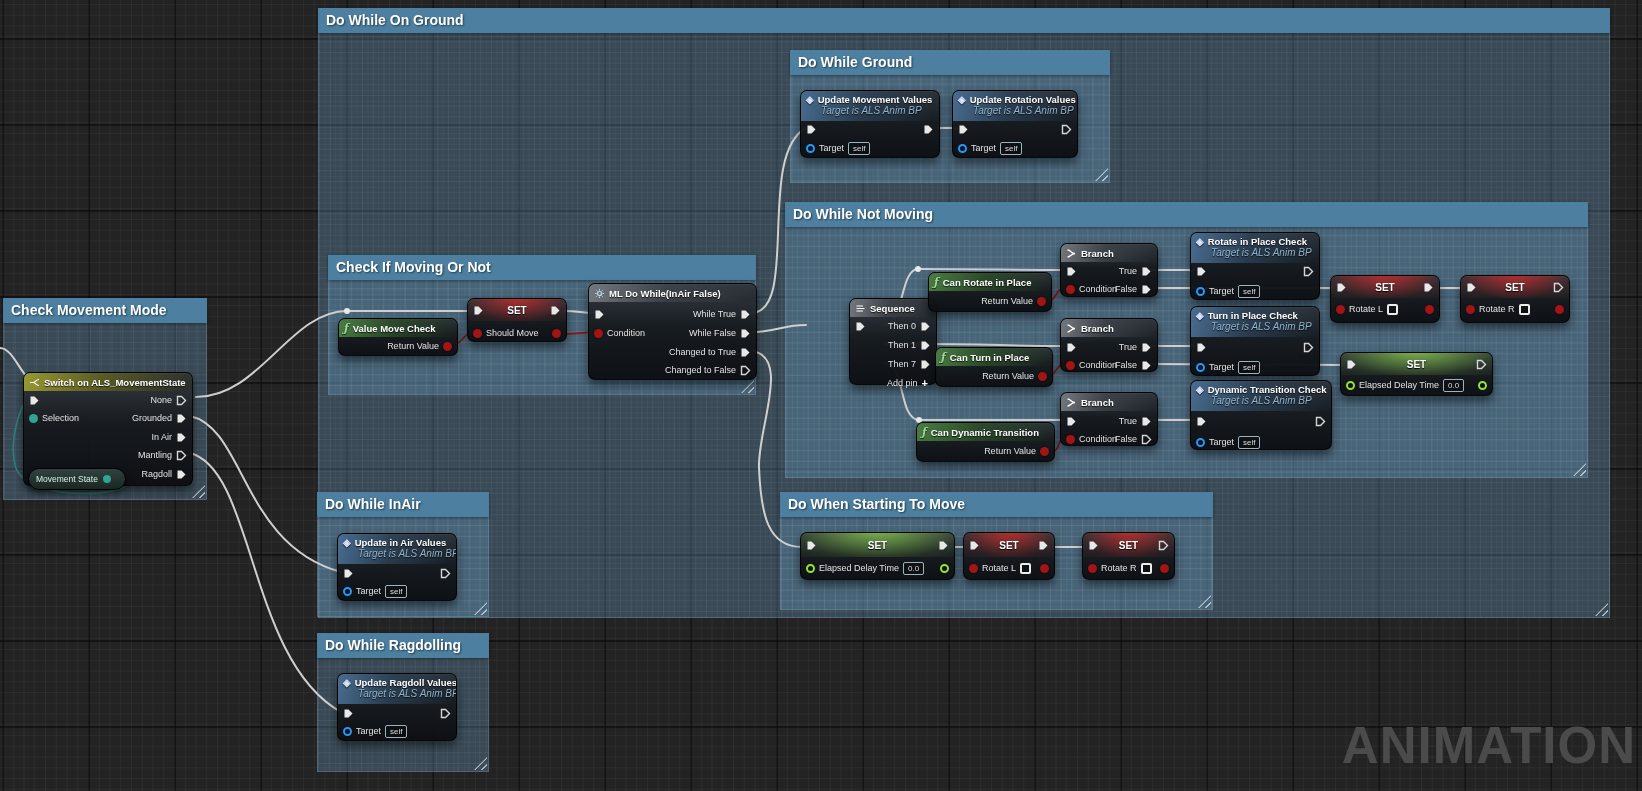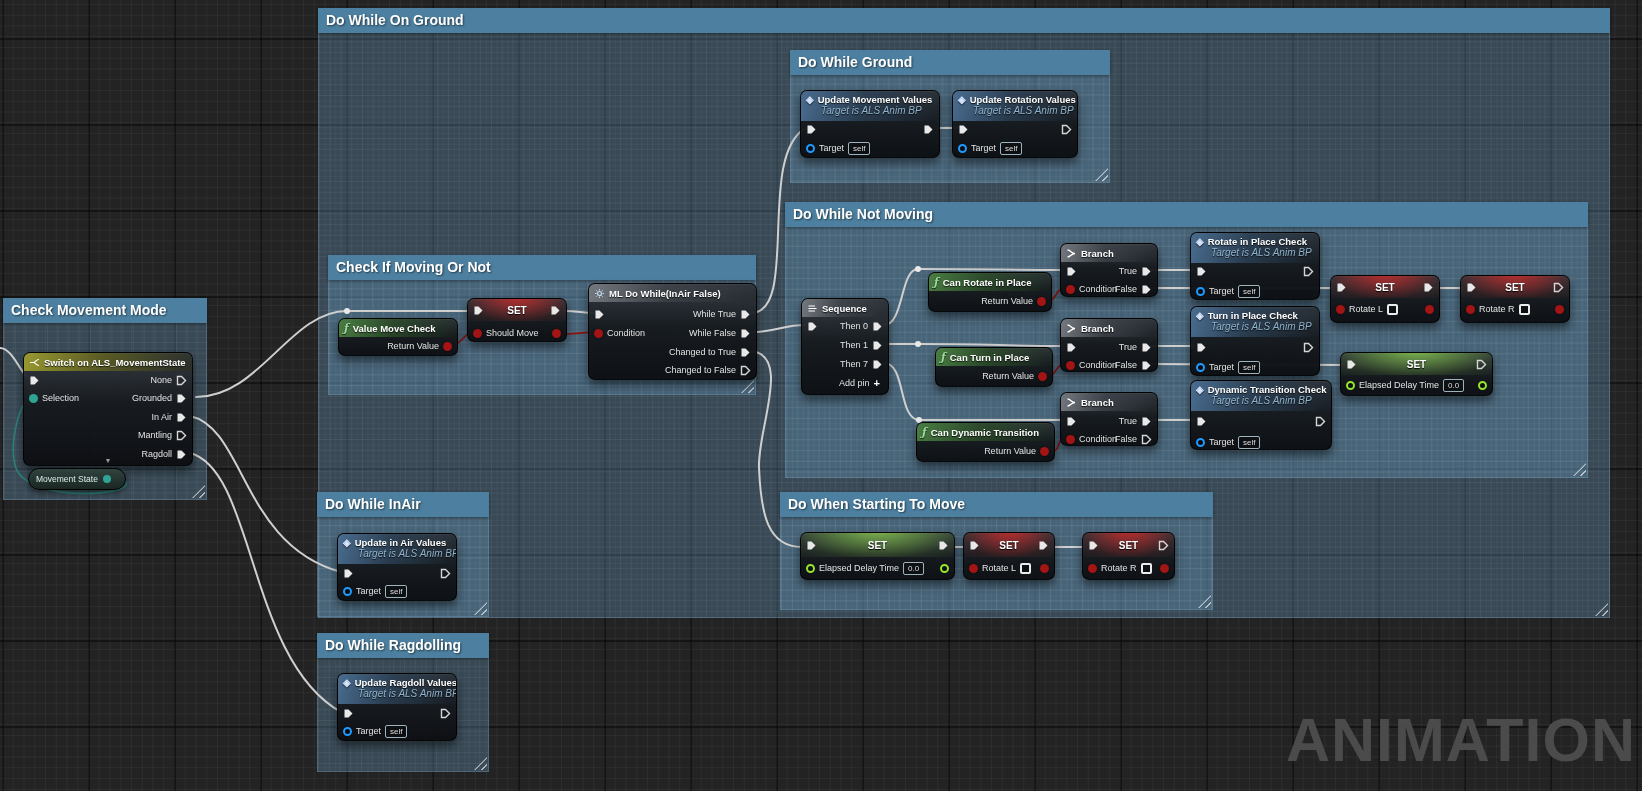--- a/index.html
+++ b/index.html
@@ -7,21 +7,21 @@
 #graph{position:relative;width:1642px;height:791px;overflow:hidden;
   background-color:#232323;
   background-image:
     linear-gradient(rgba(0,0,0,.42) 2px,transparent 2px),
     linear-gradient(90deg,rgba(0,0,0,.42) 2px,transparent 2px),
     linear-gradient(rgba(255,255,255,.045) 1px,transparent 1px),
     linear-gradient(90deg,rgba(255,255,255,.045) 1px,transparent 1px);
   background-size:86px 86px,86px 86px,10.75px 10.75px,10.75px 10.75px;
   background-position:2px 38px,2px 38px,2px 4px,2px 4px;
   font-family:"Liberation Sans",sans-serif;}
-.watermark{position:absolute;right:6px;bottom:16px;font-size:61px;font-weight:bold;color:#4b4b4b;letter-spacing:1px;z-index:1}
+.watermark{position:absolute;right:6px;bottom:16px;font-size:51px;font-weight:bold;color:#4b4b4b;letter-spacing:1px;z-index:1}
 .comment{position:absolute;background-color:rgba(104,155,190,.33);
   background-image:linear-gradient(rgba(255,255,255,.055) 1px,transparent 1px),linear-gradient(90deg,rgba(255,255,255,.055) 1px,transparent 1px);
   background-size:10.75px 10.75px;border:1px solid rgba(140,185,215,.25)}
 .cz1{z-index:1}.cz2{z-index:2}
 .chead{position:absolute;left:-1px;right:-1px;top:-1px;height:25px;background:#4d80a0;color:#fff;
   font-size:14px;font-weight:bold;line-height:25px;padding:0 8px;text-shadow:1px 1px 2px rgba(0,0,0,.55);
   white-space:nowrap;box-shadow:0 1px 3px rgba(0,0,0,.4)}
 .rsz{position:absolute;right:1px;bottom:1px;width:13px;height:13px;opacity:.85;
   background:repeating-linear-gradient(135deg,rgba(255,255,255,.7) 0 1.5px,transparent 1.5px 4.5px);
   clip-path:polygon(100% 0,100% 100%,0 100%)}
@@ -132,21 +132,21 @@
       <path d="M122,480 C150,494 30,506 16,468 C8,444 20,400 31,397"></path>
     </g>
     <g fill="#e9e9e9">
       <circle cx="347" cy="311" r="3"></circle>
       <circle cx="918" cy="269" r="3"></circle>
       <circle cx="918" cy="344" r="3"></circle>
       <circle cx="919" cy="420" r="3"></circle>
     </g>
   </svg>
 
-  <div class="node" style="left:23px;top:352px;width:170px;height:114px">
+  <div class="node" style="left:23px;top:372px;width:170px;height:114px">
     <div class="nhead h-olive">
       <svg width="11" height="11" viewBox="0 0 11 11">
           <path d="M1 5.5 H4 M4 5.5 C7 5.5 6.5 2.5 10 2.5 M4 5.5 C7 5.5 6.5 8.5 10 8.5" stroke="#fff" fill="none" stroke-width="1.2"></path>
         </svg>
       <span>Switch on ALS_MovementState</span>
     </div>
     <div class="pr pl" style="top:19px">
         <svg class="ep" width="11" height="11" viewBox="0 0 11 11">
           <path d="M1.5 1.5 H5.5 L9.5 5.5 L5.5 9.5 H1.5 Z" fill="#e8e8e8"></path>
         </svg>
@@ -309,21 +309,21 @@
           <path d="M1.5 1.5 H5.5 L9.5 5.5 L5.5 9.5 H1.5 Z" fill="none" stroke="#d6d6d6" stroke-width="1.4"></path>
         </svg>
       </div>
     <div class="pr pl" style="top:49px">
         <span class="cp cp-ring-blue"></span>
         <span>Target</span>
         <span class="vbox">self</span>
       </div>
   </div>
 
-  <div class="node" style="left:801px;top:298px;width:88px;height:97px">
+  <div class="node" style="left:849px;top:298px;width:88px;height:87px">
     <div class="nhead h-gray">
       <svg width="11" height="11" viewBox="0 0 11 11">
           <path d="M1.5 3 H8 M1.5 5.5 H9.5 M1.5 8 H8" stroke="#fff" stroke-width="1.2"></path>
         </svg>
       <span>Sequence</span>
     </div>
     <div class="pr pl" style="top:19px">
         <svg class="ep" width="11" height="11" viewBox="0 0 11 11">
           <path d="M1.5 1.5 H5.5 L9.5 5.5 L5.5 9.5 H1.5 Z" fill="#e8e8e8"></path>
         </svg>

